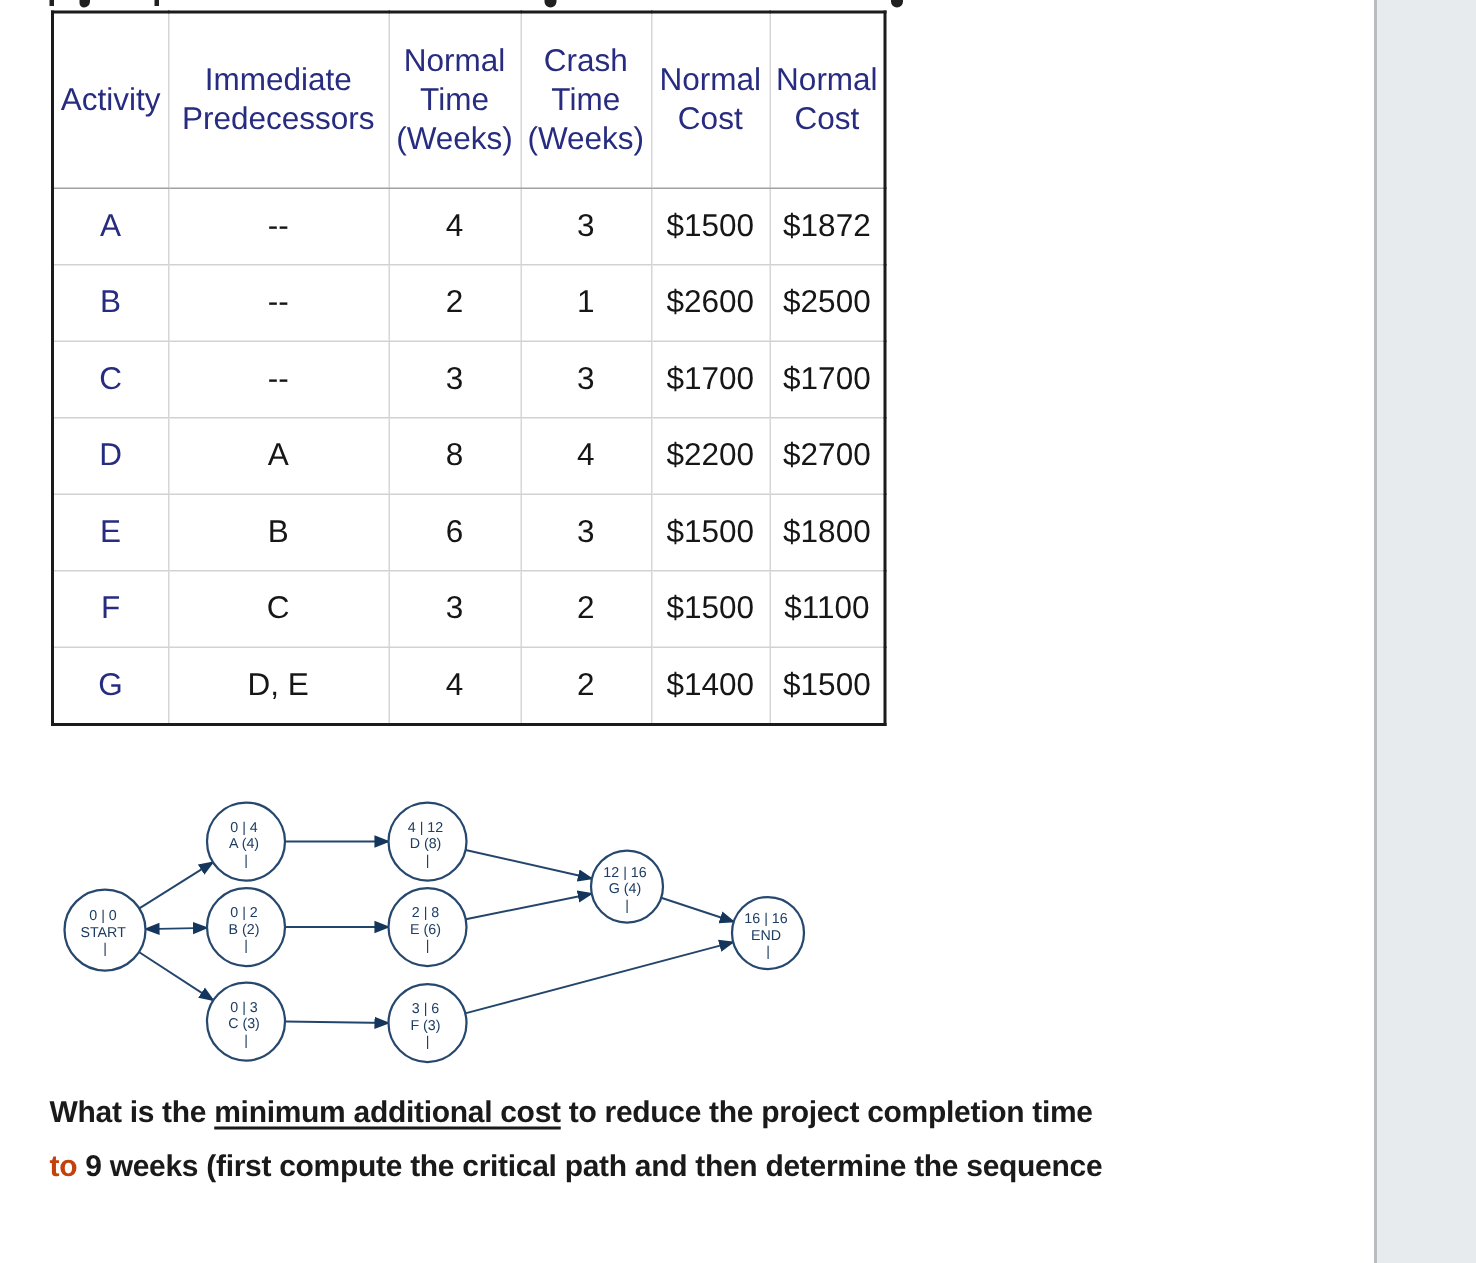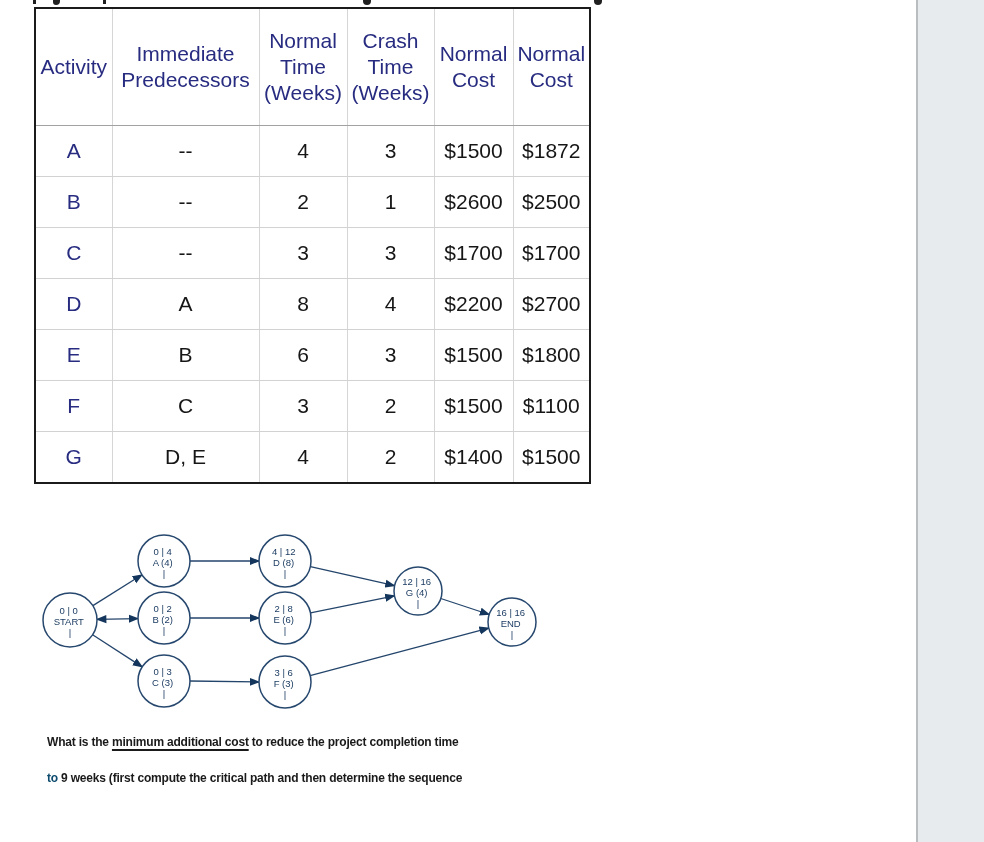--- a/index.html
+++ b/index.html
@@ -41,26 +41,26 @@
 
   
   .diagram-wrap{position:absolute;left:40px;top:527px;width:560px;height:200px;}
   .diagram-wrap svg{display:block;}
   .node-circle{fill:#ffffff;stroke:#27486e;stroke-width:1.5;}
   .edge{stroke:#24456b;stroke-width:1.3;fill:none;}
   .node-text{fill:#1d3d63;font-size:9.5px;font-family:"Liberation Sans",sans-serif;text-anchor:middle;}
 
   
   .question{
-    position:absolute;left:47px;top:724px;width:870px;
-    font-size:12px;font-weight:bold;color:#1a1a1a;line-height:36px;
+    position:absolute;left:33px;top:724px;width:870px;
+    font-size:20px;font-weight:bold;color:#1a1a1a;line-height:36px;
     letter-spacing:-0.2px;
   }
   .q-underline{text-decoration:underline;text-decoration-thickness:2px;text-underline-offset:3px;}
-  .q-red{color:#0c4a6e;margin-top:24px;}
+  .q-red{color:#c2410c;margin-top:24px;}
 
   
   .side-panel{
     position:absolute;left:916px;top:0;width:68px;height:842px;
     background:#e8ebee;border-left:2px solid #babdc0;box-sizing:border-box;
   }
 </style>
 </head>
 <body>
 

